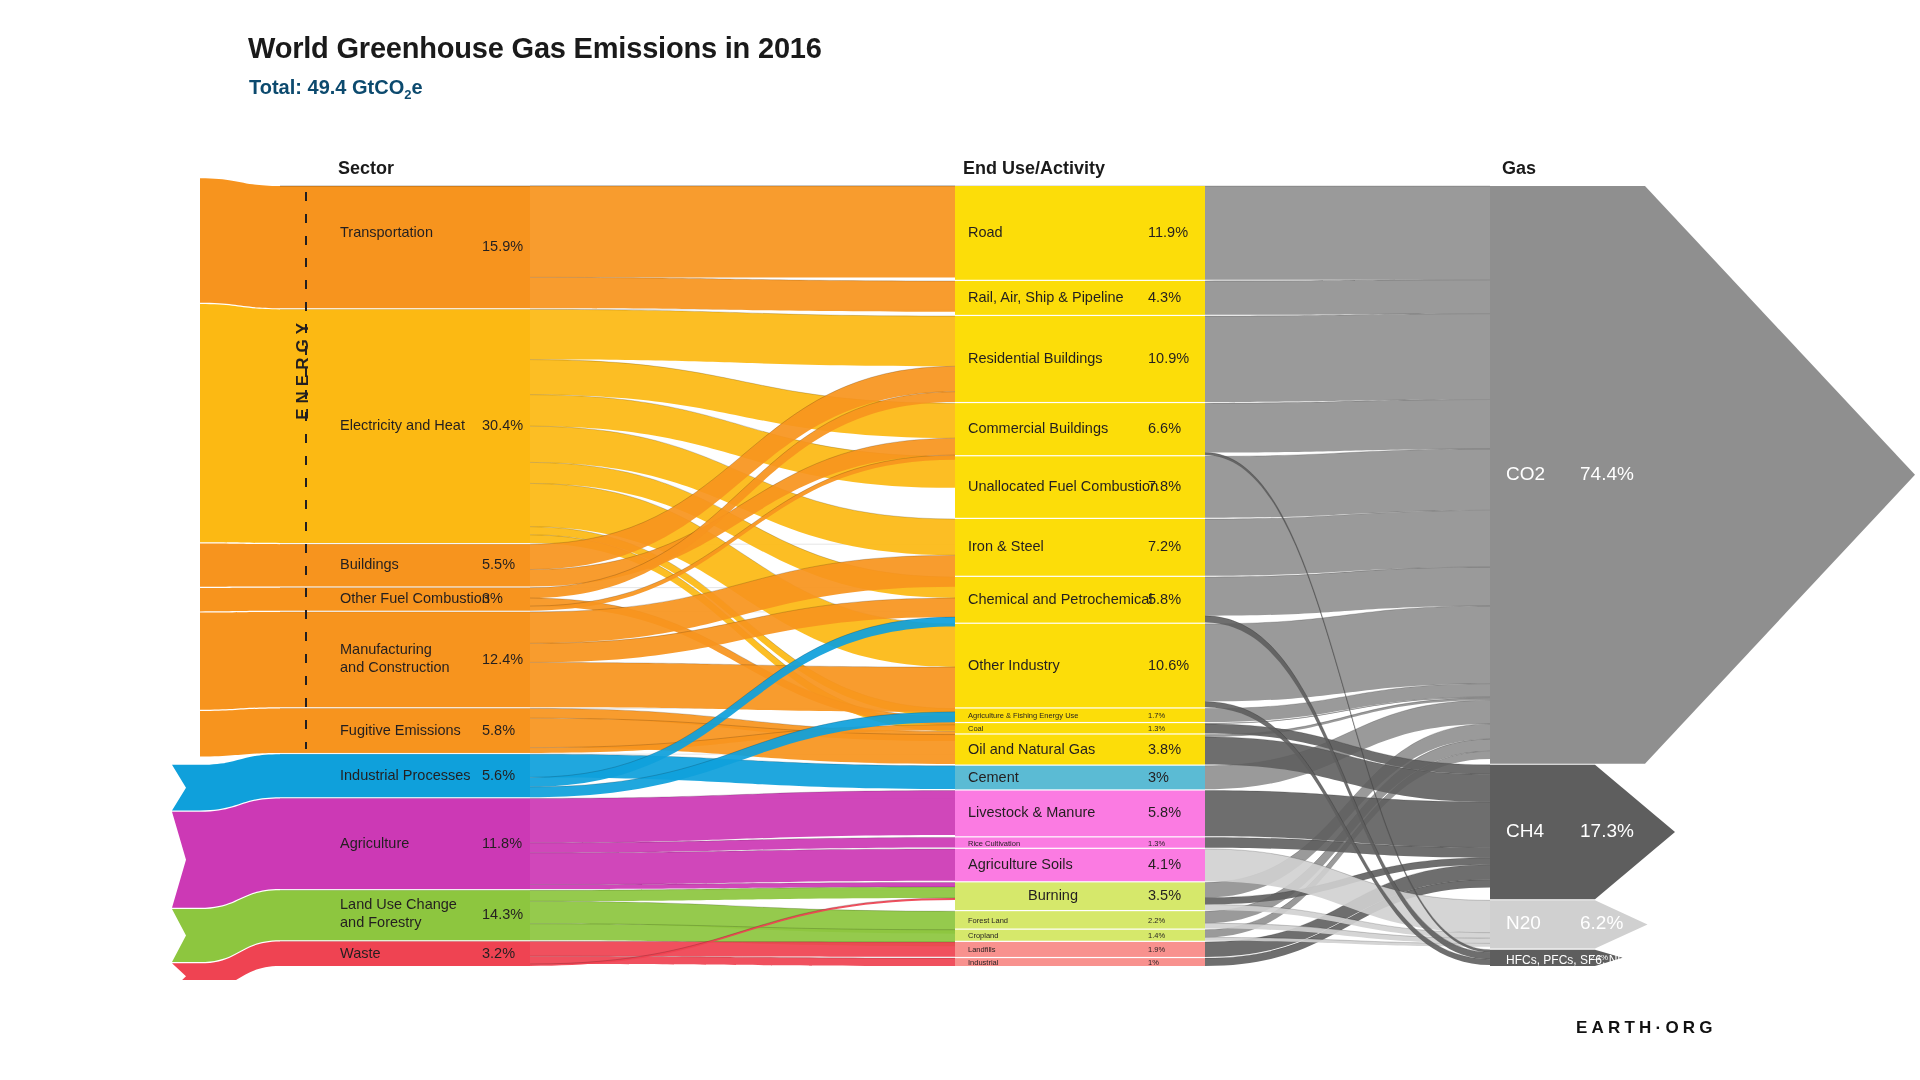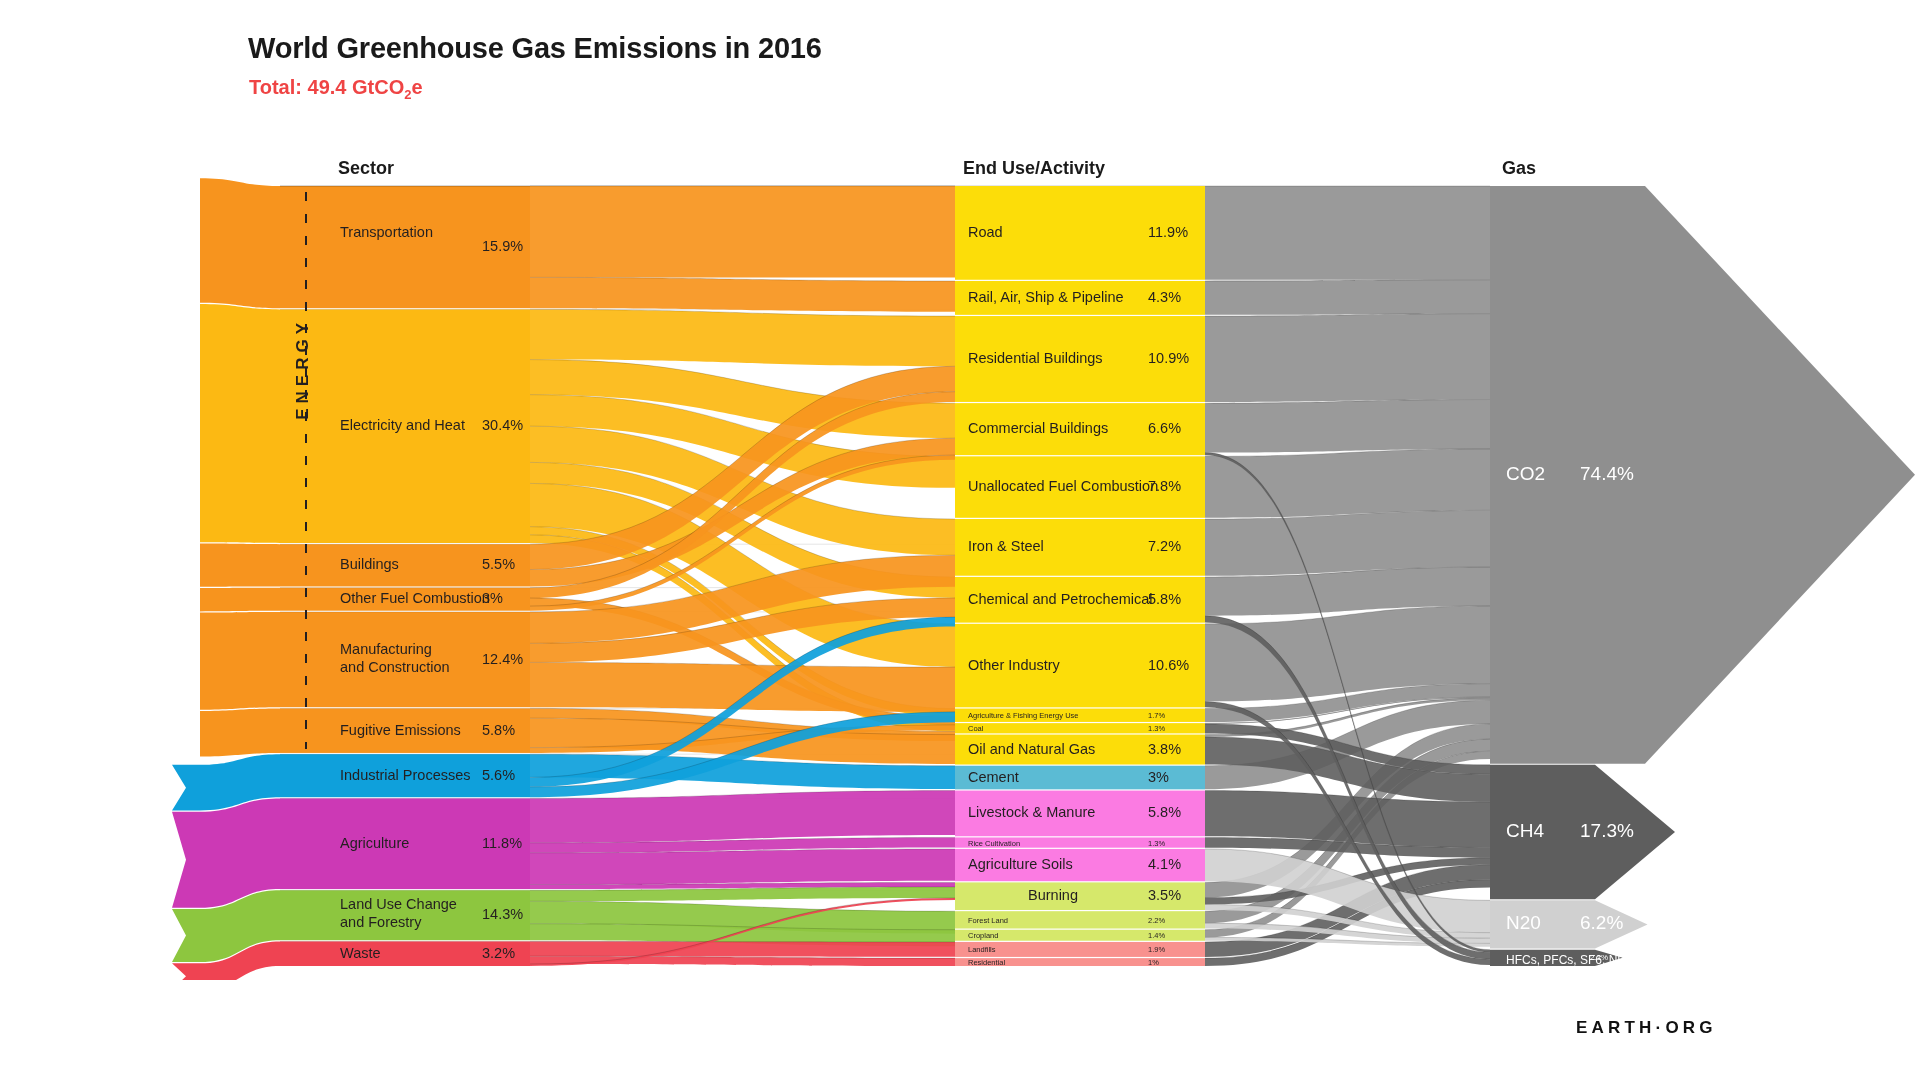--- a/index.html
+++ b/index.html
@@ -10,21 +10,21 @@
   }
   .stage{position:absolute;left:0;top:0;width:1757px;height:1080px;}
 
   
   .title{
     position:absolute;left:248px;top:32px;
     font-size:29px;font-weight:700;color:#1a1a1a;letter-spacing:-0.2px;
   }
   .subtitle{
     position:absolute;left:249px;top:76px;
-    font-size:20px;font-weight:600;color:#ef4444;
+    font-size:20px;font-weight:600;color:#0c4a6e;
   }
   .subtitle sub{font-size:13px;}
 
   
   .colhead{
     position:absolute;font-size:18px;font-weight:600;color:#1a1a1a;
   }
   #head-sector{left:338px;top:158px;}
   #head-enduse{left:963px;top:158px;}
   #head-gas{left:1502px;top:158px;}
@@ -392,21 +392,21 @@
       <div class="lbl eu" style="left: 968px; top: 856.055px;">Agriculture Soils</div>
       <div class="lbl eupct" style="left: 1148px; top: 856.055px;">4.1%</div>
       <div class="lbl eu" style="left: 988px; top: 887.196px; margin-left: 40px;">Burning</div>
       <div class="lbl eupct" style="left: 1148px; top: 887.196px;">3.5%</div>
       <div class="lbl eu small" style="left: 968px; top: 915.852px;">Forest Land</div>
       <div class="lbl eupct small" style="left: 1148px; top: 915.852px;">2.2%</div>
       <div class="lbl eu small" style="left: 968px; top: 931.235px;">Cropland</div>
       <div class="lbl eupct small" style="left: 1148px; top: 931.235px;">1.4%</div>
       <div class="lbl eu small" style="left: 968px; top: 945.435px;">Landfills</div>
       <div class="lbl eupct small" style="left: 1148px; top: 945.435px;">1.9%</div>
-      <div class="lbl eu small" style="left: 968px; top: 958.06px;">Residential</div>
+      <div class="lbl eu small" style="left: 968px; top: 958.06px;">Industrial</div>
       <div class="lbl eupct small" style="left: 1148px; top: 958.06px;">1%</div>
       <div class="lbl gas" style="left: 1506px; top: 462.821px;">CO2</div>
       <div class="lbl gaspct" style="left: 1580px; top: 462.821px;">74.4%</div>
       <div class="lbl gas" style="left: 1506px; top: 820px; text-align: center;">CH4</div>
       <div class="lbl gaspct" style="left: 1580px; top: 820px;">17.3%</div>
       <div class="lbl gas" style="left: 1506px; top: 912.427px;">N20</div>
       <div class="lbl gaspct" style="left: 1580px; top: 912.427px;">6.2%</div>
       <div class="lbl gas tiny" style="left: 1506px; top: 952.848px;">HFCs, PFCs, SF6, NF3</div>
       <div class="lbl gaspct tiny" style="left: 1590px; top: 952.848px;">2.1%</div>
     </div>

